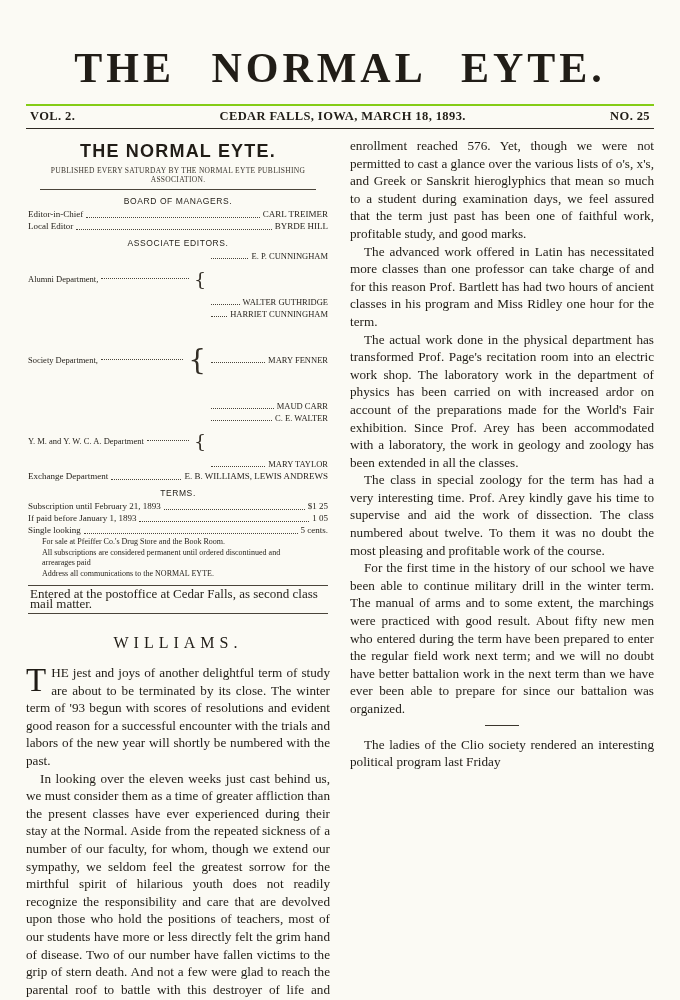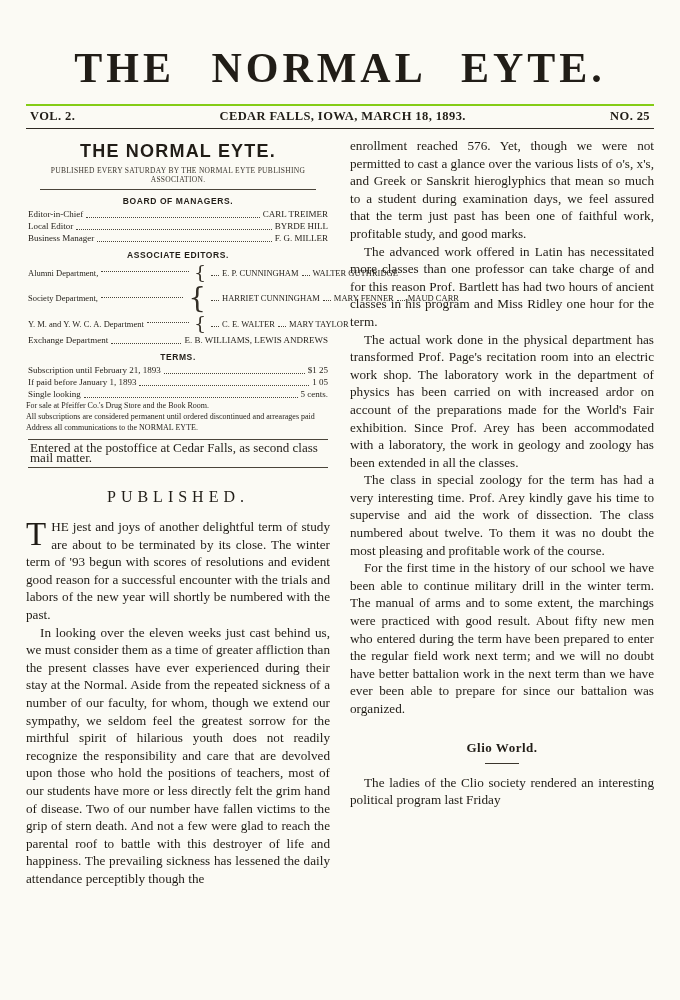--- a/index.html
+++ b/index.html
@@ -30,35 +30,35 @@
     font-weight:bold; font-size:18px; letter-spacing:1.2px; margin-top:4px;
   }
   .published { text-align:center; font-size:7.5px; letter-spacing:.3px; margin-top:4px; color:#3a352d; }
   .rule { border-top:1px solid #4a443a; margin:5px 14px; }
   .sec-head {
     text-align:center; font-family:"Liberation Sans","DejaVu Sans",sans-serif;
     font-weight:bold; font-size:11px; letter-spacing:1.2px; margin:5px 0 4px 0;
   }
   .sub-head {
     text-align:center; font-family:"Liberation Sans","DejaVu Sans",sans-serif;
-    font-weight:bold; font-size:8.5px; letter-spacing:.6px; margin:6px 0 3px 0;
+    font-weight:normal; font-size:8.5px; letter-spacing:.6px; margin:6px 0 3px 0;
   }
   .staff-row { display:flex; align-items:flex-end; font-size:9px; line-height:11px; margin:1px 2px; }
   .staff-row .role { white-space:nowrap; }
   .staff-row .name { white-space:nowrap; }
   .dots { flex:1 1 auto; border-bottom:1.5px dotted #4a443a; margin:0 3px 2px 3px; min-width:8px; }
   .assoc-row { display:flex; align-items:center; font-size:8.5px; line-height:10px; margin:2px 2px; }
   .assoc-row .role { white-space:nowrap; }
   .brace { line-height:1; color:#332e26; margin:0 2px; font-family:"DejaVu Serif",serif; }
   .b2 { font-size:19px; }
   .b3 { font-size:28px; }
-  .assoc-names { width:120px; display:flex; flex-direction:row; }
+  .assoc-names { width:120px; display:flex; flex-direction:column;gap:36px; }
   .name-row { display:flex; align-items:flex-end; }
   .name-row .name { white-space:nowrap; }
-  .terms-note { font-size:8px; line-height:10px; margin:1px 0; }
+  .terms-note { font-size:8px; line-height:10px; margin:1px 16px; }
   .entered {
     border-top:1px solid #4a443a; border-bottom:1px solid #4a443a;
     margin:6px 2px 0 2px; padding:3px 2px 4px 2px; font-size:13px; line-height:10px;
   }
   
   .editorial-head {
     text-align:center; font-weight:normal; font-size:16px;
     letter-spacing:5px; margin:20px 0 12px 0;
   }
   .body-p { font-size:13.2px; line-height:17.6px; text-align:justify; color:#1f1b15; }
@@ -96,25 +96,20 @@
       <div class="staff-row">
         <span class="role">Editor-in-Chief</span>
         <span class="dots"></span>
         <span class="name">CARL TREIMER</span>
       </div>
       <div class="staff-row">
         <span class="role">Local Editor</span>
         <span class="dots"></span>
         <span class="name">BYRDE HILL</span>
       </div>
-      <div class="staff-row">
-        <span class="role">Business Manager</span>
-        <span class="dots"></span>
-        <span class="name">F. G. MILLER</span>
-      </div>
 
       <div class="sub-head">ASSOCIATE EDITORS.</div>
 
       <div class="assoc-row">
         <span class="role">Alumni Department,</span>
         <span class="dots"></span>
         <span class="brace b2">{</span>
         <span class="assoc-names">
           <span class="name-row">
               <span class="dots"></span>
@@ -186,32 +181,31 @@
         <span class="dots"></span>
         <span class="name">5 cents.</span>
       </div>
 
       <div class="terms-note">For sale at Pfeiffer Co.'s Drug Store and the Book Room.</div>
       <div class="terms-note">All subscriptions are considered permanent until ordered discontinued and arrearages paid</div>
       <div class="terms-note">Address all communications to the NORMAL EYTE.</div>
 
       <div class="entered">Entered at the postoffice at Cedar Falls, as second class mail matter.</div>
 
-      <h3 class="editorial-head">PUBLISHED.</h3>
+      <h3 class="editorial-head">WILLIAMS.</h3>
 
       <p class="body-p"><span class="dropcap">T</span><span>HE jest and joys of another delightful term of study are about to be terminated by its close. The winter term of '93 begun with scores of resolutions and evident good reason for a successful encounter with the trials and labors of the new year will shortly be numbered with the past.</span></p>
       <p class="body-p indent">In looking over the eleven weeks just cast behind us, we must consider them as a time of greater affliction than the present classes have ever experienced during their stay at the Normal. Aside from the repeated sickness of a number of our faculty, for whom, though we extend our sympathy, we seldom feel the greatest sorrow for the mirthful spirit of hilarious youth does not readily recognize the responsibility and care that are devolved upon those who hold the positions of teachers, most of our students have more or less directly felt the grim hand of disease. Two of our number have fallen victims to the grip of stern death. And not a few were glad to reach the parental roof to battle with this destroyer of life and happiness. The prevailing sickness has lessened the daily attendance perceptibly though the</p>
     </section>
 
     <section class="col">
       <p class="body-p">enrollment reached 576. Yet, though we were not permitted to cast a glance over the various lists of o's, x's, and Greek or Sanskrit hieroglyphics that mean so much to a student during examination days, we feel assured that the term just past has been one of faithful work, profitable study, and good marks.</p>
       <p class="body-p indent">The advanced work offered in Latin has necessitated more classes than one professor can take charge of and for this reason Prof. Bartlett has had two hours of ancient classes in his program and Miss Ridley one hour for the term.</p>
       <p class="body-p indent">The actual work done in the physical department has transformed Prof. Page's recitation room into an electric work shop. The laboratory work in the department of physics has been carried on with increased ardor on account of the preparations made for the World's Fair exhibition. Since Prof. Arey has been accommodated with a laboratory, the work in geology and zoology has been extended in all the classes.</p>
       <p class="body-p indent">The class in special zoology for the term has had a very interesting time. Prof. Arey kindly gave his time to supervise and aid the work of dissection. The class numbered about twelve. To them it was no doubt the most pleasing and profitable work of the course.</p>
       <p class="body-p indent">For the first time in the history of our school we have been able to continue military drill in the winter term. The manual of arms and to some extent, the marchings were practiced with good result. About fifty new men who entered during the term have been prepared to enter the regular field work next term; and we will no doubt have better battalion work in the next term than we have ever been able to prepare for since our battalion was organized.</p>
 
-      <h3 class="glio-head">Glio World.</h3>
       <div class="glio-rule"></div>
       <p class="body-p indent">The ladies of the Clio society rendered an interesting political program last Friday</p>
     </section>
 
   </div>
 </div>
 
 </body></html>

